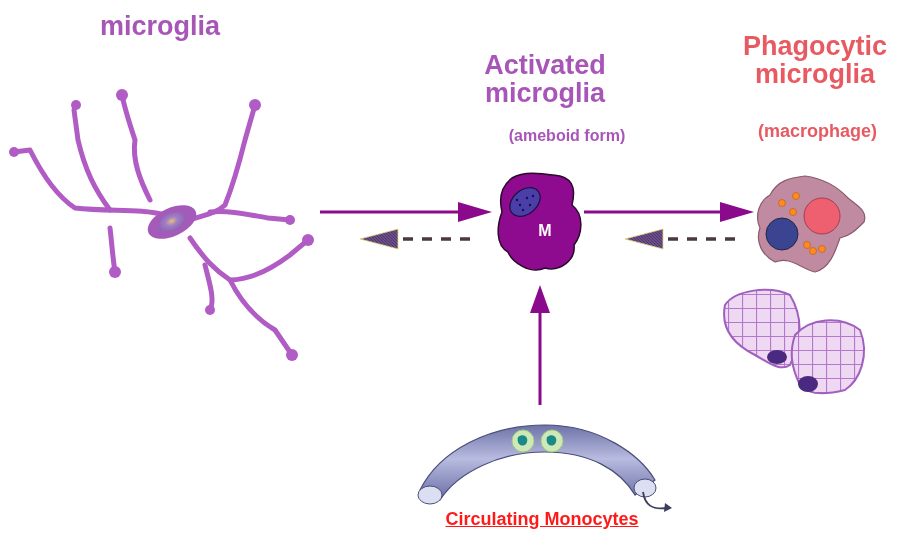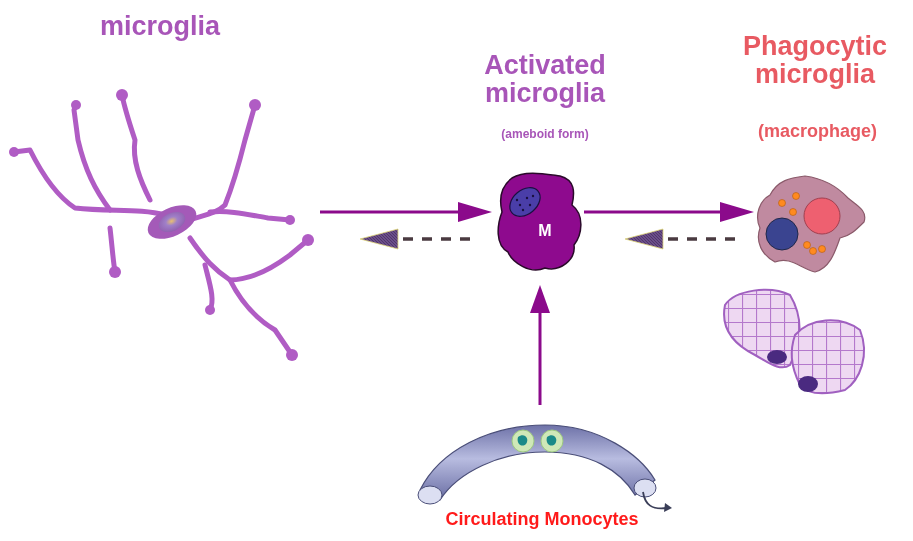--- a/index.html
+++ b/index.html
@@ -4,24 +4,24 @@
 <style>
   html, body { margin:0; padding:0; background:#ffffff; }
   body { width:913px; height:541px; position:relative; overflow:hidden;
          font-family:"Liberation Sans", sans-serif; }
   .label { position:absolute; text-align:center; font-weight:bold; line-height:1.05; }
   .purple { color:#a855b8; }
   .coral { color:#e85a62; }
   .red { color:#ff1a1a; }
   #t-non { left:40px; top:12px; width:240px; font-size:27px; }
   #t-act { left:455px; top:32px; width:180px; font-size:27px;margin-top:19px; }
-  #t-act-sub { left:450px; top:128px; width:190px; font-size:12px; }
+  #t-act-sub { left:472px; top:128px; width:190px; font-size:16px; }
   #t-pha { left:715px; top:32px; width:200px; font-size:27px; }
   #t-pha-sub { left:730px; top:122px; width:175px; font-size:18px; }
-  #t-mono { left:412px; top:510px; width:260px; font-size:18px; }
+  #t-mono { left:412px; top:510px; width:260px; font-size:18px;text-decoration:underline; }
   svg.art { position:absolute; left:0; top:0; }
 </style>
 </head>
 <body>
 
 <div class="label purple" id="t-non">
   <div>microglia</div>
 </div>
 <div class="label purple" id="t-act">
   <div>Activated</div>

